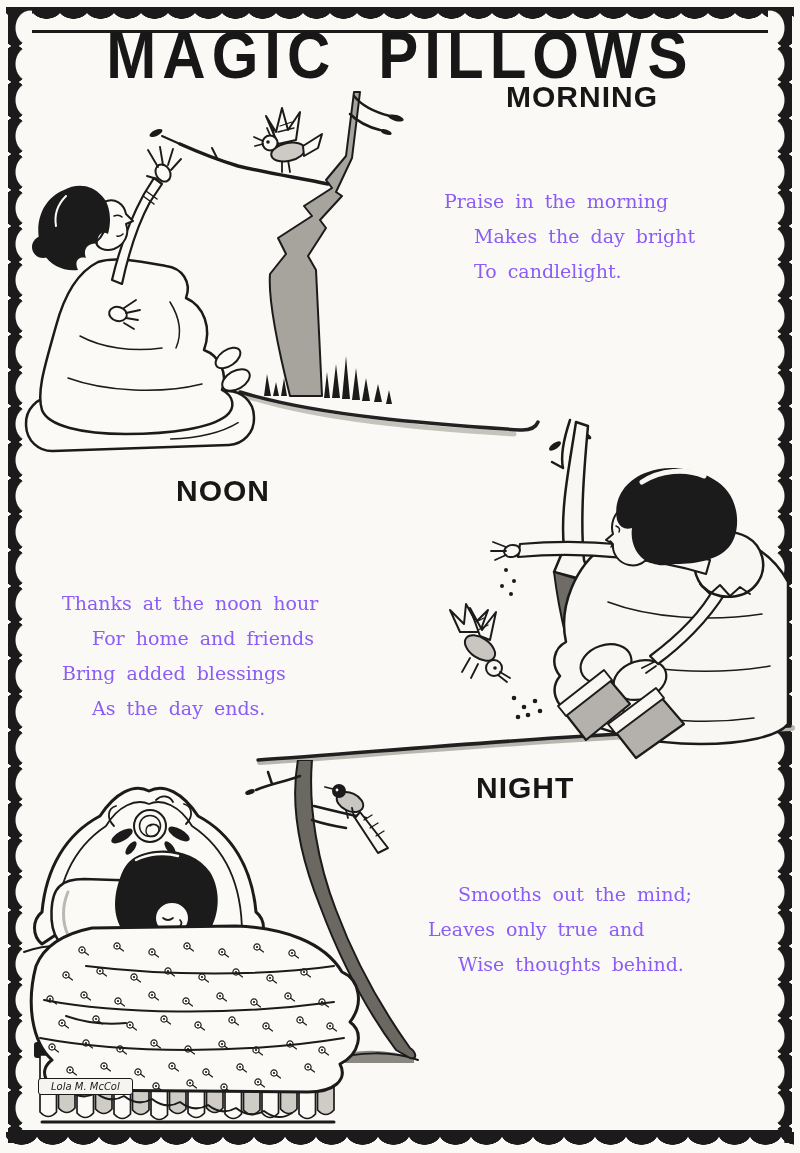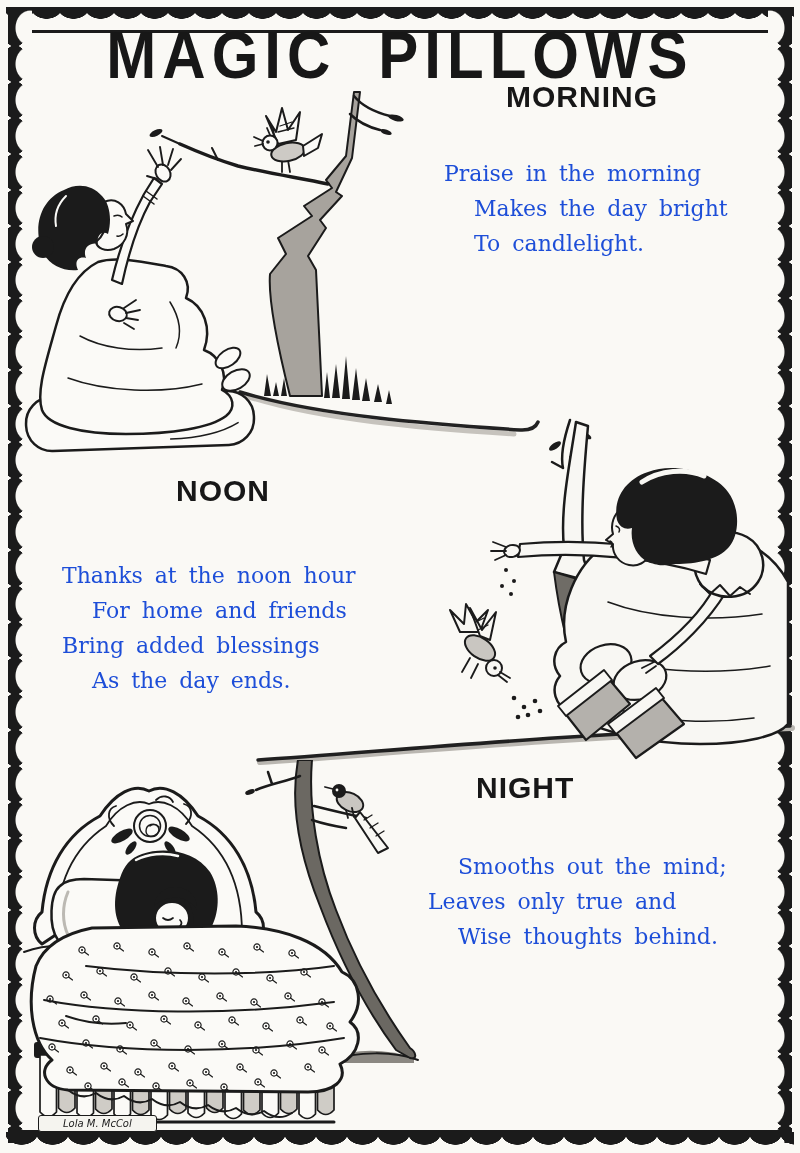--- a/index.html
+++ b/index.html
@@ -26,33 +26,33 @@
     background-size:24px 36px;background-repeat:repeat-y;}
   
   .title{position:absolute;left:0;right:0;top:16px;display:flex;justify-content:center;gap:42px;
     font-family:"Liberation Sans",sans-serif;font-weight:bold;font-size:60px;letter-spacing:6px;
     transform:scaleY(1.12);transform-origin:top center;color:#171717;}
   .h-section{position:absolute;font-family:"Liberation Sans",sans-serif;font-weight:bold;
     font-size:30px;letter-spacing:1px;color:#171717;}
   #h-morning{left:506px;top:80px;}
   #h-noon{left:176px;top:474px;}
   #h-night{left:476px;top:771px;}
-  .verse{position:absolute;font-size:22px;line-height:35px;word-spacing:5px;white-space:nowrap;color:#1d4ed8;}
+  .verse{position:absolute;font-size:19px;line-height:35px;word-spacing:5px;white-space:nowrap;color:#8b5cf6;margin-top:28px;}
   .verse .ind{padding-left:30px;}
   #v-morning{left:444px;top:156px;}
   #v-noon{left:62px;top:558px;}
   #v-night{left:428px;top:849px;}
   .illus{position:absolute;}
   #il-morning{left:20px;top:86px;}
   #il-noon-ground{left:250px;top:712px;}
   #il-noon{left:408px;top:410px;}
   #il-night{left:22px;top:760px;}
-  .sig{position:absolute;left:38px;top:1115px;z-index:6;font-size:10px;font-style:italic;
+  .sig{position:absolute;left:38px;top:1078px;z-index:6;font-size:10px;font-style:italic;
     font-family:"DejaVu Sans",sans-serif;line-height:13px;border:1.5px solid #1b1b1b;border-radius:3px;
-    padding:1px 24px;background:#f5f4ef;color:#1b1b1b;}
+    padding:1px 12px;background:#f5f4ef;color:#1b1b1b;}
 </style>
 </head>
 <body>
 
 <div class="page">
 
   <div class="b-top"></div>
   <div class="frame-top"></div>
   <div class="b-left"></div>
   <div class="b-right"></div>

